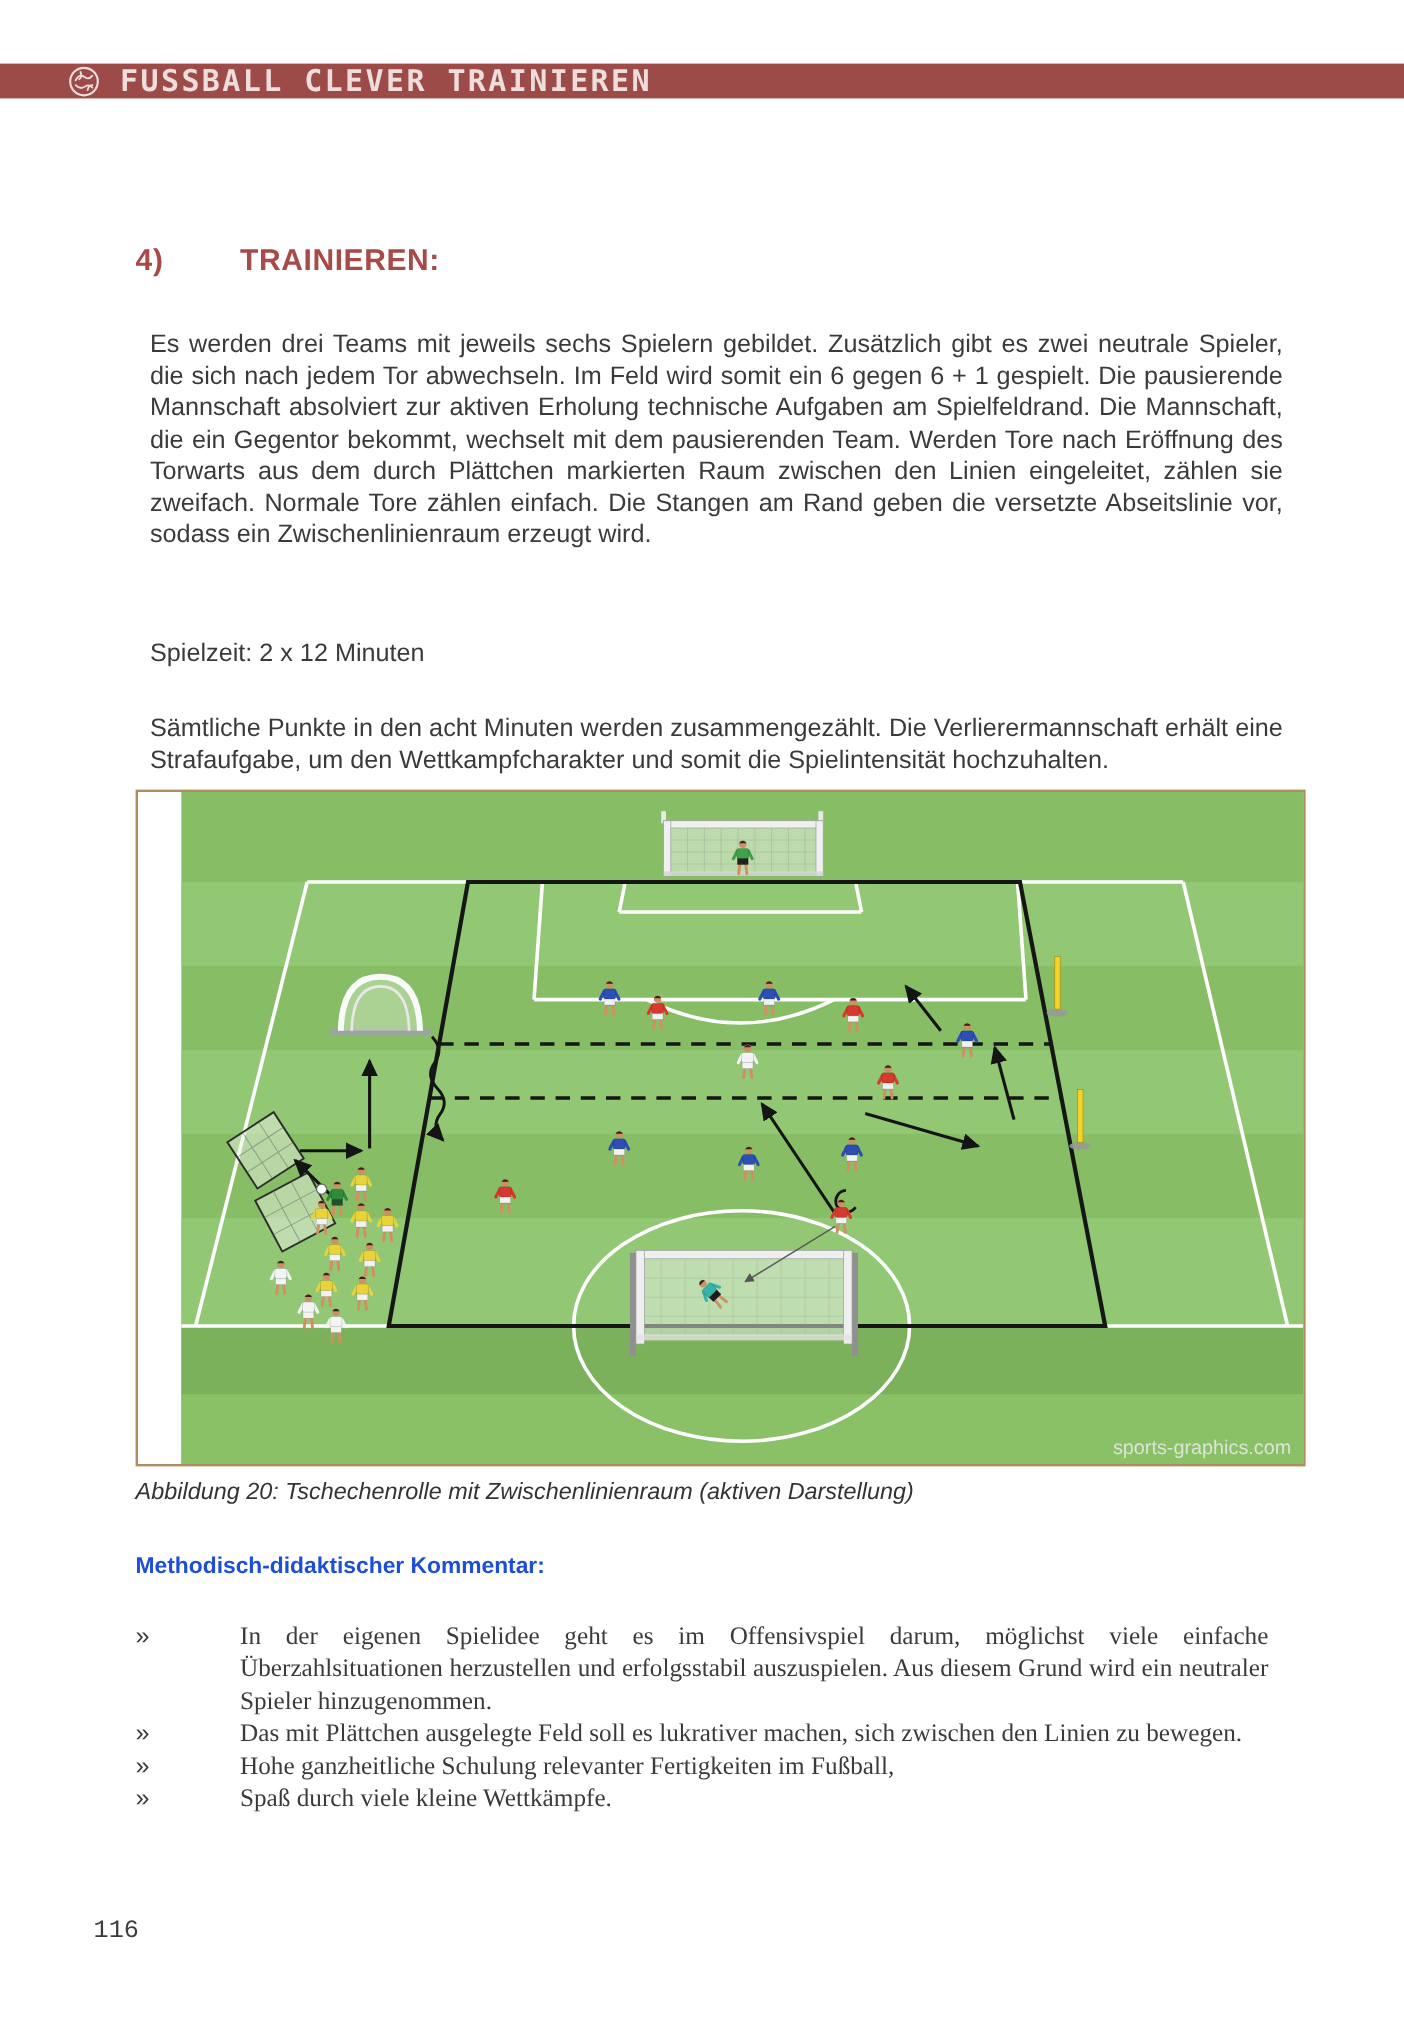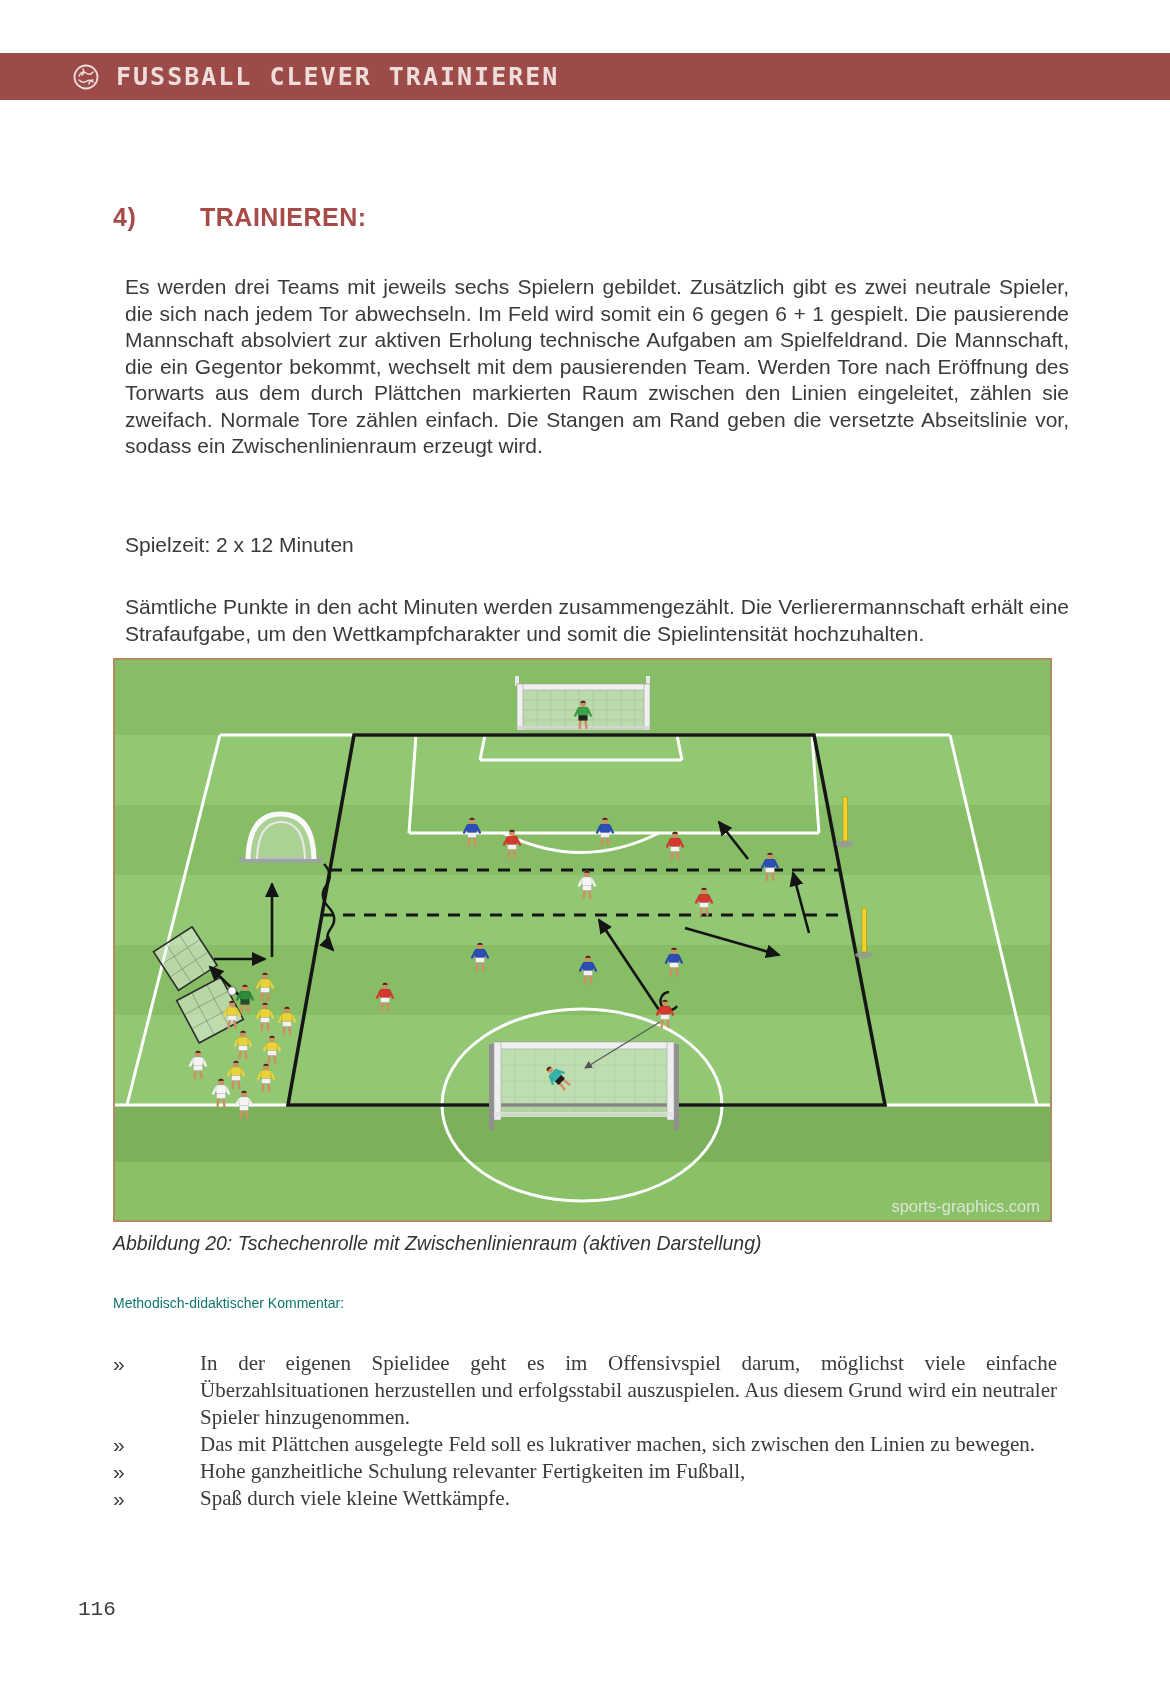--- a/index.html
+++ b/index.html
@@ -1,35 +1,35 @@
 <!DOCTYPE html>
 <html><head>
 <meta charset="utf-8">
 <style>
   html,body{margin:0;padding:0;background:#ffffff;}
   .page{position:relative;width:1170px;height:1701px;background:#ffffff;
         font-family:"Liberation Sans",sans-serif;overflow:hidden;}
-  .topbar{position:absolute;left:0;top:53px;width:1170px;height:47px;
-          display:flex;align-items:center;box-sizing:border-box;padding-left:70px;}
+  .topbar{position:absolute;left:0;top:53px;width:1170px;height:29px;
+          display:flex;align-items:center;box-sizing:border-box;padding-left:54px;}
   .logo{display:flex;align-items:center;}
   .topbar-title{margin-left:14px;font-family:"DejaVu Sans Mono",monospace;font-weight:700;
                 font-size:25px;letter-spacing:2px;}
   .section-head{position:absolute;left:113px;top:203px;display:flex;
                 font-weight:700;font-size:25px;letter-spacing:.5px;}
   .sec-num{width:87px;}
   .body{position:absolute;left:113px;width:944px;margin:12px;font-size:21px;
         line-height:26.5px;color:#3a3a3a;text-align:justify;}
   .p1{top:262px;}
   .spielzeit{top:520px;text-align:left;}
   .p2{top:582px;}
   .diagram{position:absolute;left:113px;top:658px;width:935px;height:560px;margin:0;
-           border:2px solid #b18c60;box-sizing:content-box;}
+           border:2px solid #b18c60;box-sizing:content-box;padding-left:36px;}
   #field{display:block;width:935px;height:560px;}
   .caption{position:absolute;left:113px;top:1232px;font-size:19.5px;font-style:italic;color:#333;}
-  .kom-head{position:absolute;left:113px;top:1295px;font-size:14px;font-weight:400;color:#0f766e;}
+  .kom-head{position:absolute;left:113px;top:1295px;font-size:19px;font-weight:700;color:#1d4ed8;}
   .bullets{position:absolute;left:113px;top:1350px;width:944px;}
   .bullet-row{display:grid;grid-template-columns:87px 1fr;}
   .bmark,.btext{font-size:21px;line-height:27px;color:#3a3a3a;}
   .btext{text-align:justify;font-family:Liberation Serif, serif;}
   .pagenum{position:absolute;left:78px;top:1598px;font-size:21px;color:#3c3c3c;font-family:Liberation Mono, monospace;}
 </style>
 </head>
 <body>
 
 <div class="page">

